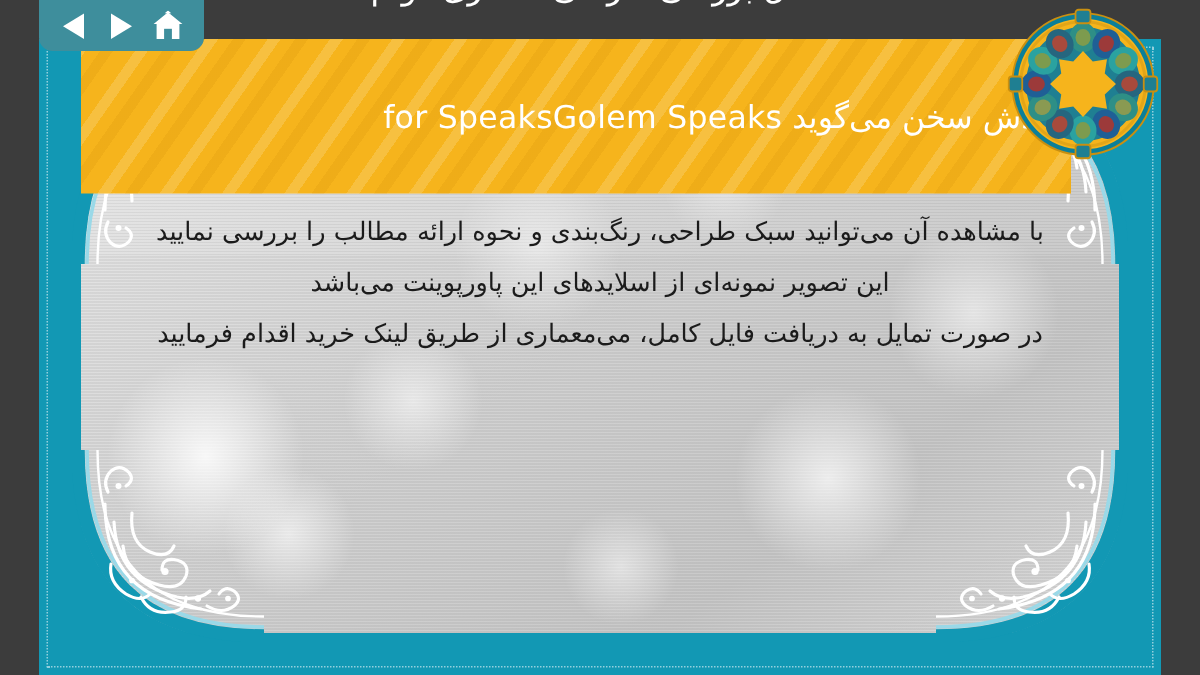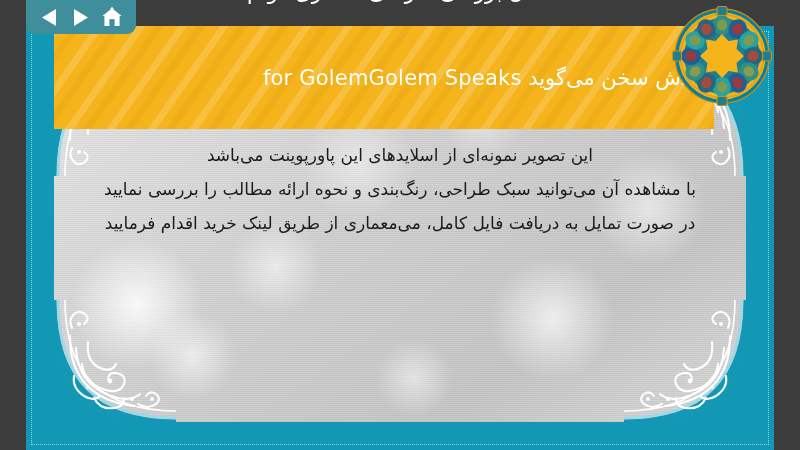--- a/index.html
+++ b/index.html
@@ -318,26 +318,26 @@
           <circle cx="84" cy="29" r="2.1"></circle>
           <circle cx="40" cy="41" r="1.9"></circle>
           <circle cx="31" cy="104" r="2"></circle>
           <circle cx="104" cy="29" r="1.9"></circle>
         </g>
       </svg>
     </div>
 
     <div id="title-banner">
       <div class="tline">خودش سخن می‌گوید Golem Speaks</div>
-      <div class="tline">for Golem</div>
+      <div class="tline">for Speaks</div>
     </div>
 
     <div id="body-text">
+      <div class="bline">با مشاهده آن می‌توانید سبک طراحی، رنگ‌بندی و نحوه ارائه مطالب را بررسی نمایید</div>
       <div class="bline">این تصویر نمونه‌ای از اسلایدهای این پاورپوینت می‌باشد</div>
-      <div class="bline">با مشاهده آن می‌توانید سبک طراحی، رنگ‌بندی و نحوه ارائه مطالب را بررسی نمایید</div>
       <div class="bline">در صورت تمایل به دریافت فایل کامل، می‌معماری از طریق لینک خرید اقدام فرمایید</div>
     </div>
   </div>
 
   <div id="title-line-1">کامل بررسی طراحی معماری گولم</div>
 
   <div id="medallion">
     <svg width="104" height="104" viewBox="0 0 104 104" aria-hidden="true">
       <defs>
         <clipPath id="medclip">

